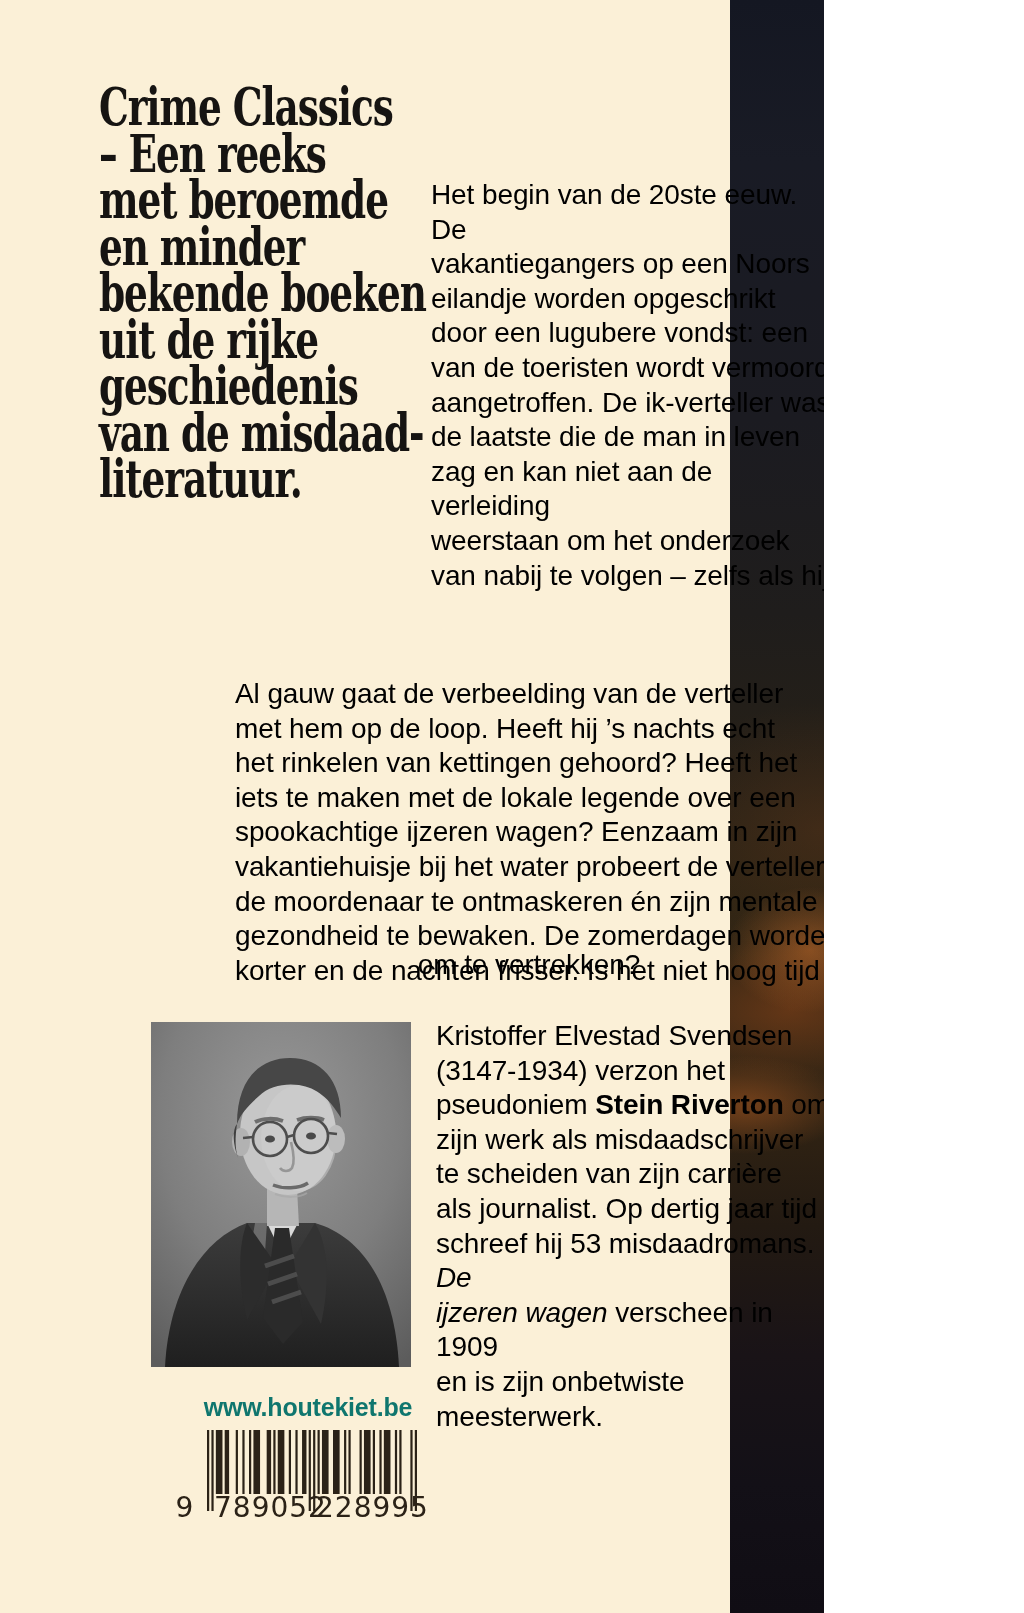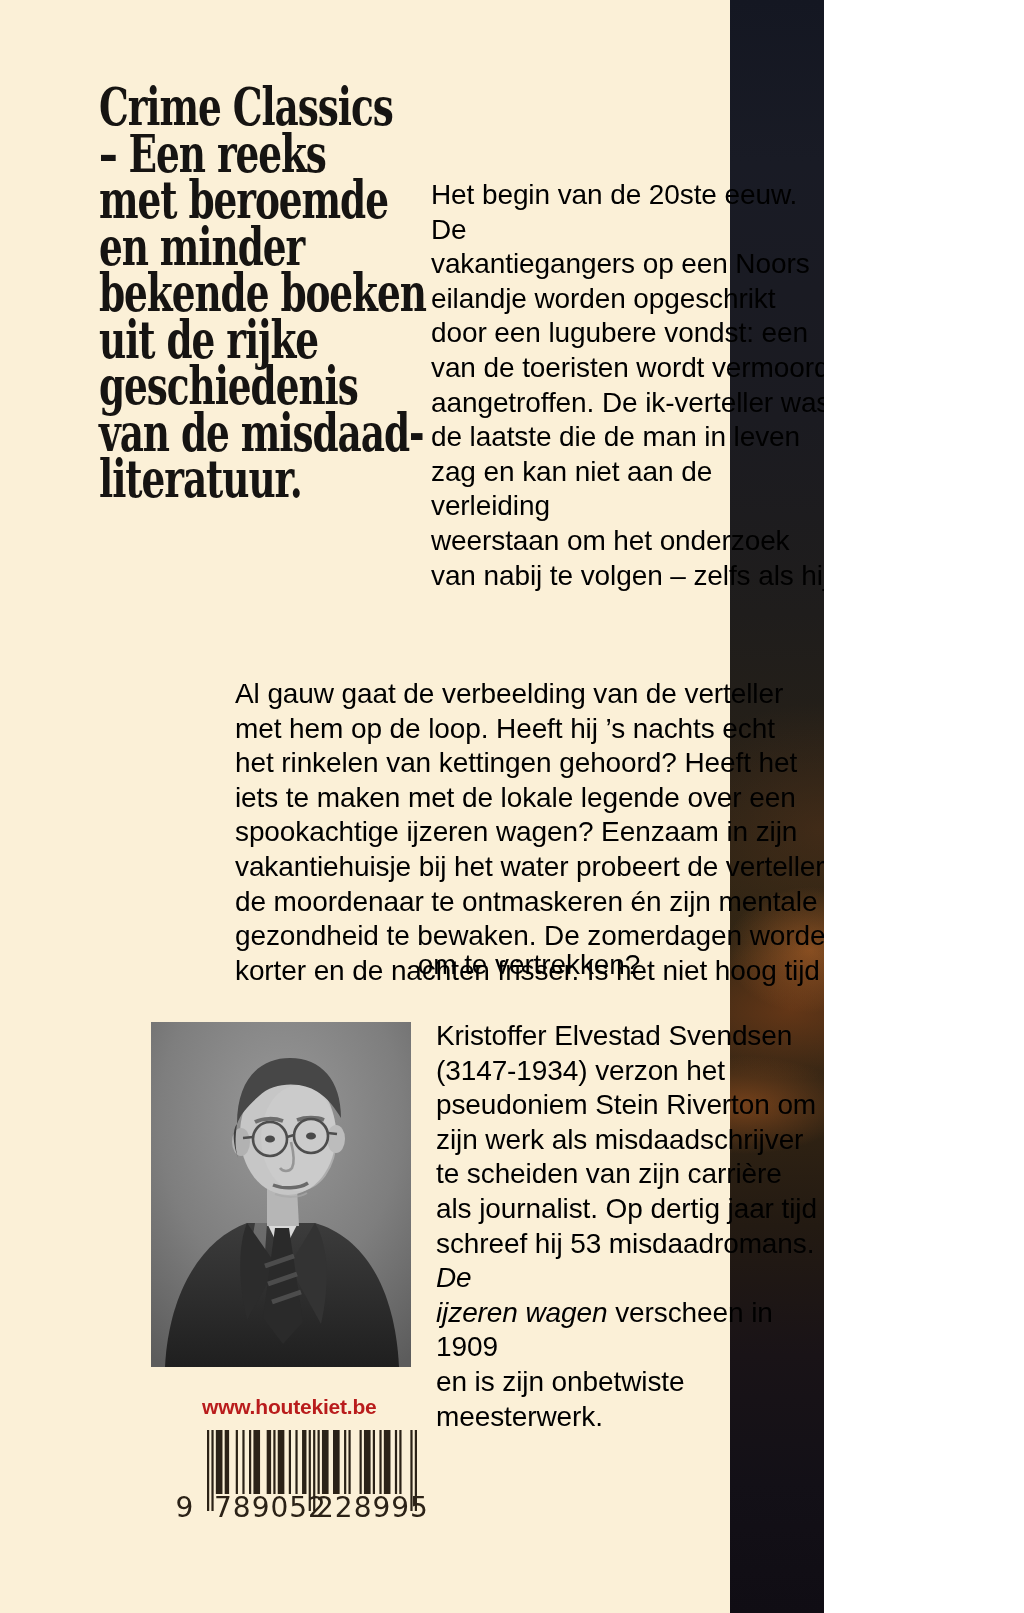--- a/index.html
+++ b/index.html
@@ -32,33 +32,33 @@
   .txt{
     position:absolute; color:#000000;
     font-size:28px; line-height:34.6px; letter-spacing:-0.1px;
     white-space:pre-line;
   }
   .p1a{ left:431px; top:178px; width:402px; }
   .p1b{ left:233px; top:523px; width:610px; }
   .p2 { left:235px; top:637px; width:610px;margin-top:40px; }
   .p2last{ left:233px; top:948px; width:592px; text-align:center; }
   .bio{ left:436px; top:1019px; width:402px; }
-  .seg-bold{ font-weight:normal; }
+  .seg-bold{ font-weight:bold; }
   .seg-italic{ font-style:italic; }
   
   .photo{
     position:absolute; left:151px; top:1022px; width:260px; height:345px;
     background:#7d7d7d;
   }
   .photo svg{ display:block; width:100%; height:100%; }
   
   .website{
     position:absolute; left:202px; top:1392px; width:212px;
-    text-align:left; font-weight:bold; font-size:21px; line-height:30px;
-    color:#b91c1c; letter-spacing:-0.2px;
+    text-align:center; font-weight:bold; font-size:25px; line-height:30px;
+    color:#0f766e; letter-spacing:-0.2px;
   }
   .barcode{ position:absolute; left:207px; top:1430px; width:210px; height:81px; }
   .bc-digits{
     position:absolute; top:1492px; color:#2b2217;
     font-family:"DejaVu Sans", sans-serif; font-size:28px; line-height:32px;
     text-align:center; letter-spacing:1px;
   }
   .bc-lead{ left:166px; width:38px; }
   .bc-g1{ left:214px; width:93px; }
   .bc-g2{ left:316px; width:94px; }

